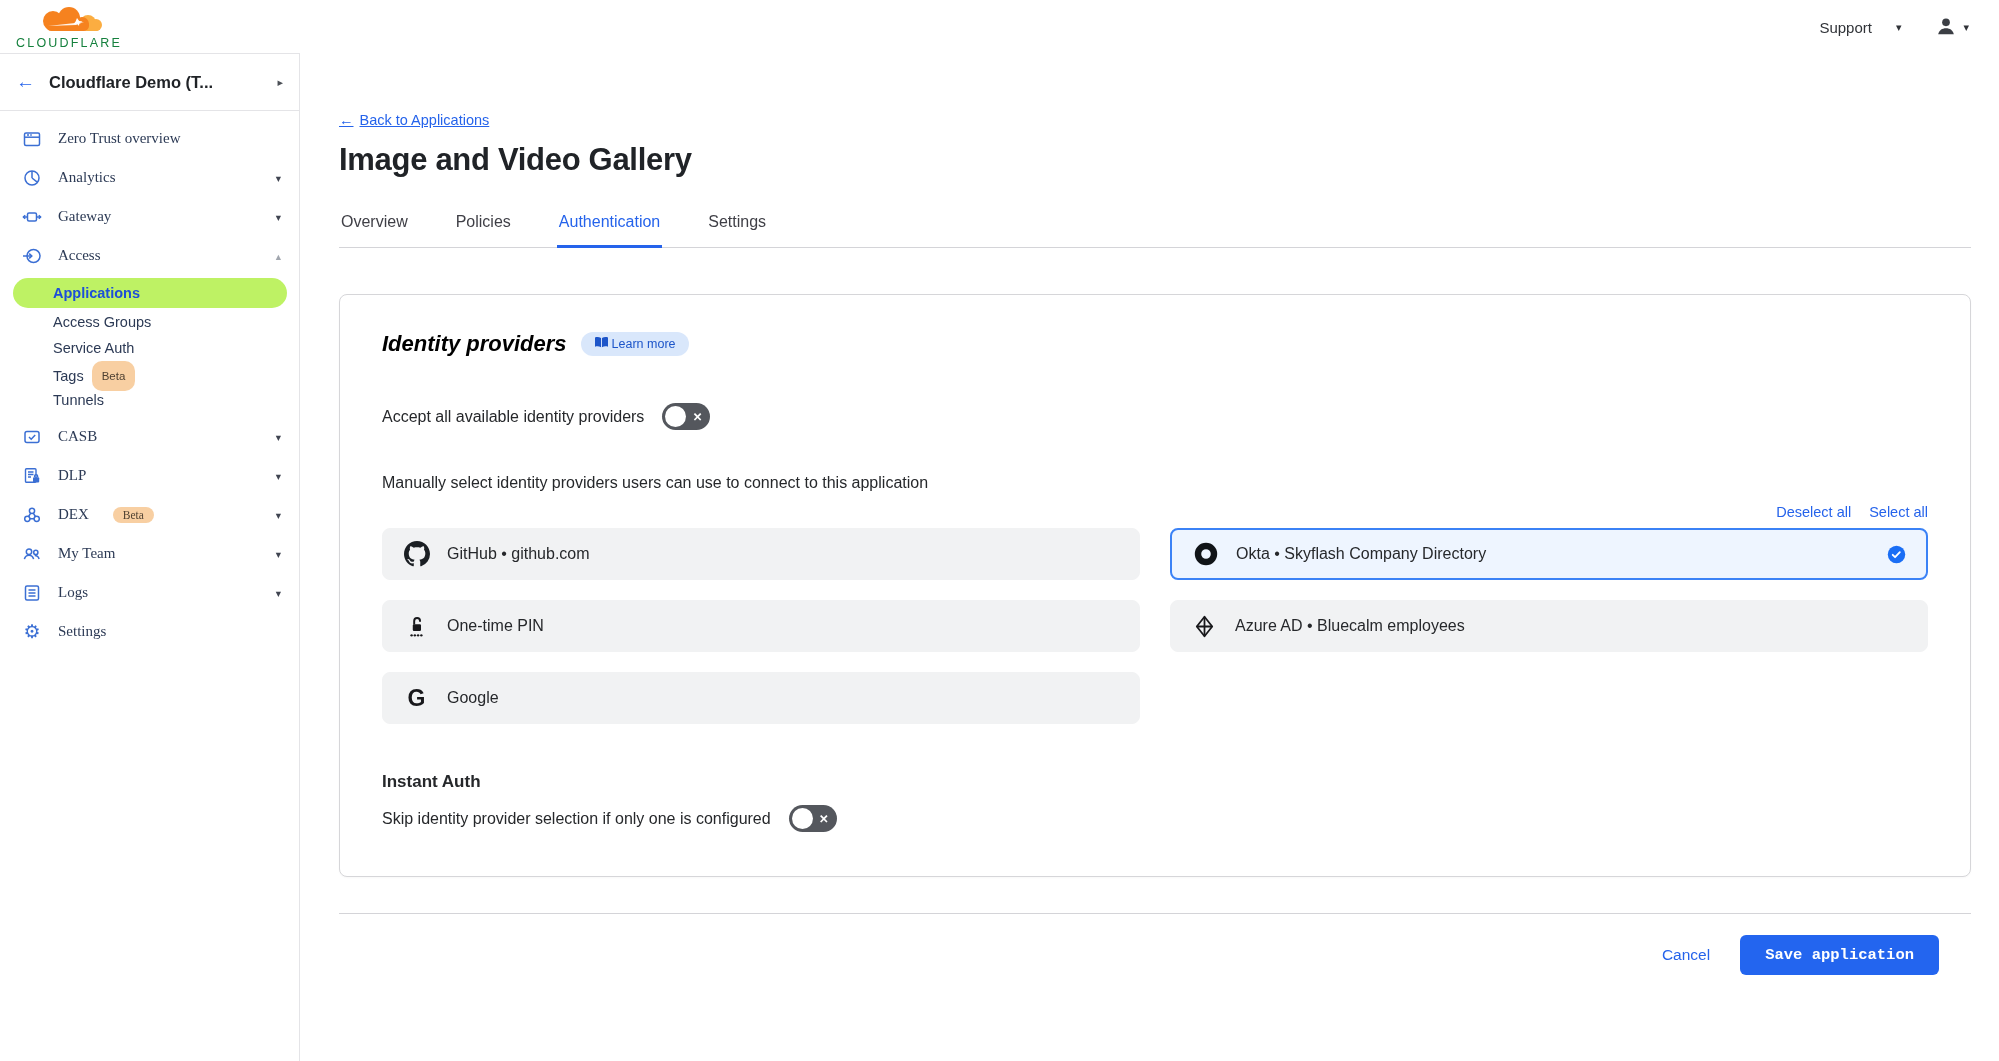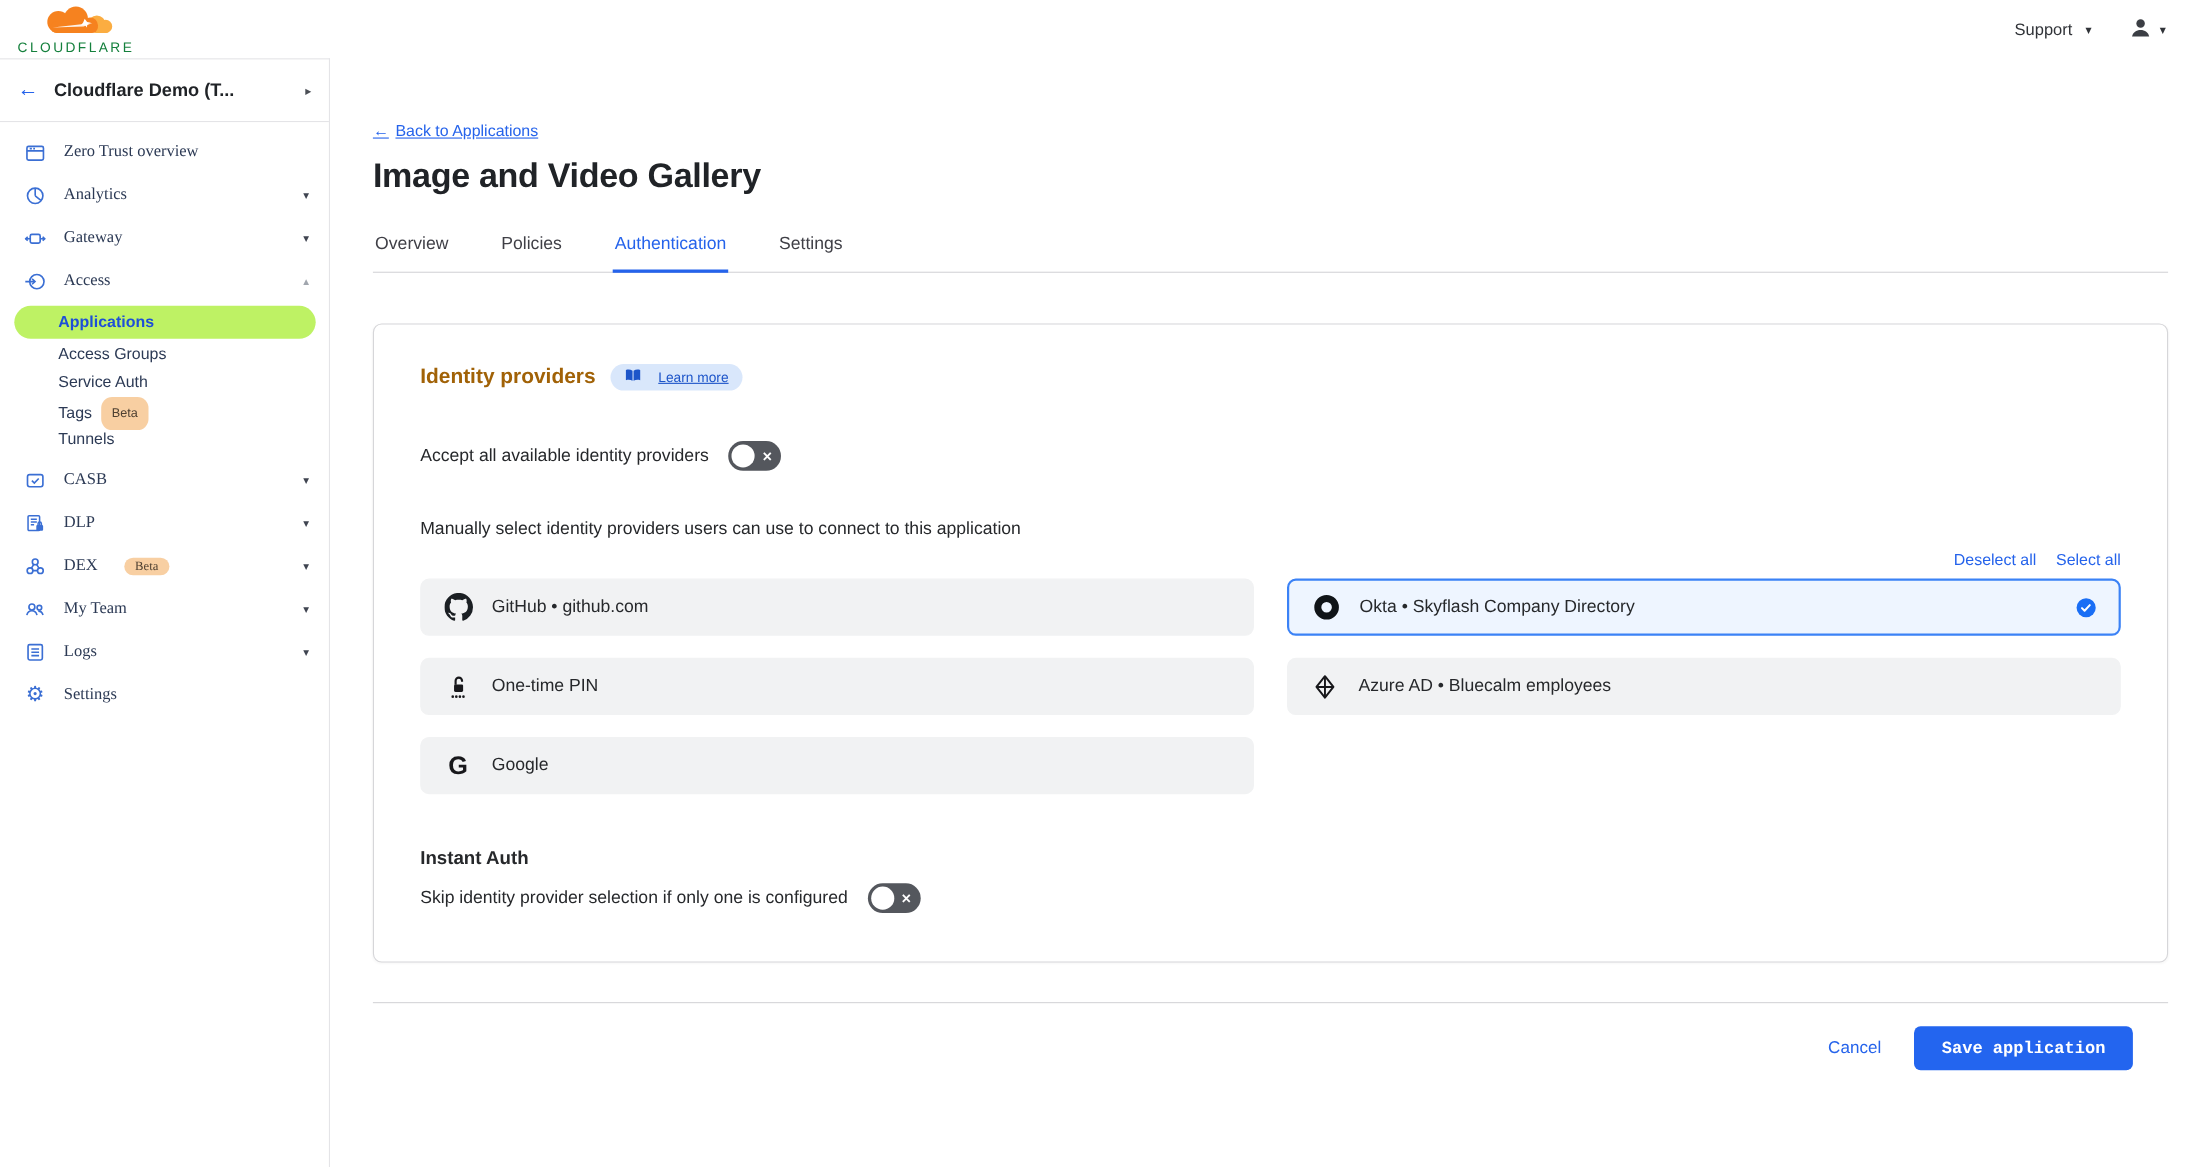--- a/index.html
+++ b/index.html
@@ -8,21 +8,21 @@
     font-family: "Liberation Sans", sans-serif;
     color:#26282b; background:#fff; font-size:16px;
   }
   a { text-decoration:none; cursor:pointer; }
 
   
   .topbar { height:53px; display:flex; align-items:center; justify-content:space-between; padding:2px 30px 0 16px; background:#fff; }
   .brand { display:flex; flex-direction:column; align-items:center; line-height:1; cursor:pointer; }
   .brand-text { font-size:12.5px; font-weight:400; letter-spacing:2.2px; color:#15803d; margin-top:1px; }
   .topbar-right { display:flex; align-items:center; gap:34px; }
-  .support { display:flex; align-items:center; gap:12px; font-size:15px; color:#303338; cursor:pointer;text-align:right; }
+  .support { display:flex; align-items:center; gap:24px; font-size:15px; color:#303338; cursor:pointer;text-align:right; }
   .caret-glyph { font-size:11px; color:#303338; }
   .user-menu { display:flex; align-items:center; gap:6px; cursor:pointer; }
 
   
   .shell { display:flex; height:1008px; }
   .sidebar { width:300px; flex:none; border-top:1px solid #e4e4e7; border-right:1px solid #e4e4e7; background:#fff; }
   .side-head { height:57px; display:flex; align-items:center; gap:14px; padding:0 16px 0 16px; border-bottom:1px solid #e4e4e7; }
   .side-back { color:#2563eb; font-size:19px; cursor:pointer; }
   .side-account { flex:1; font-size:16.5px; font-weight:700; color:#202327; white-space:nowrap; overflow:hidden; }
   .side-caret { color:#4b4f56; font-size:11px; cursor:pointer; }
@@ -40,22 +40,22 @@
   
   .main { flex:1; padding:58px 28px 0 39px; }
   .back-link { display:inline-flex; align-items:center; gap:6px; color:#2563eb; font-size:14.5px; text-decoration:underline; }
   .page-title { font-size:31px; font-weight:700; color:#202327; letter-spacing:-0.3px; margin-top:13px; }
   .tabs { display:flex; gap:44px; border-bottom:1px solid #d4d4d8; margin-top:33px; }
   .tab { font-size:16px; font-weight:500; color:#3f3f46; padding:2px 2px 14px; border-bottom:3px solid transparent; margin-bottom:-1px; cursor:pointer; }
   .tab.active { color:#2563eb; border-bottom-color:#2563eb; }
 
   .card { margin-top:46px; border:1px solid #d6d6d9; border-radius:8px; padding:36px 42px 44px; background:#fff; box-shadow:0 1px 2px rgba(0,0,0,.03); }
   .card-head { display:flex; align-items:center; gap:14px; }
-  .card-heading { font-size:19px; font-weight:700; color:#a16207; }
-  .learn-badge { display:inline-flex; align-items:center; gap:15px; background:#d9e7fb; color:#1d55c9; font-size:12.5px; padding:4px 13px; border-radius:12px; cursor:pointer;text-decoration:underline; }
+  .card-heading { font-size:22px; font-weight:700; color:#000000;font-style:italic; }
+  .learn-badge { display:inline-flex; align-items:center; gap:3px; background:#d9e7fb; color:#1d55c9; font-size:12.5px; padding:4px 13px; border-radius:12px; cursor:pointer; }
 
   .toggle-row { display:flex; align-items:center; gap:18px; margin-top:46px; font-size:16px; color:#26282b; }
   .toggle { position:relative; width:48px; height:27px; background:#54575d; border-radius:14px; flex:none; cursor:pointer; }
   .toggle .knob { position:absolute; left:3px; top:3px; width:21px; height:21px; background:#fff; border-radius:50%; }
   .toggle .tx { position:absolute; right:8px; top:50%; transform:translateY(-50%); color:#fff; font-size:11.5px; font-weight:700; }
 
   .manual-text { margin-top:44px; font-size:16px; }
   .select-links { display:flex; justify-content:flex-end; gap:18px; margin-top:12px; font-size:14.5px; }
   .select-links a { color:#2563eb; }
 

